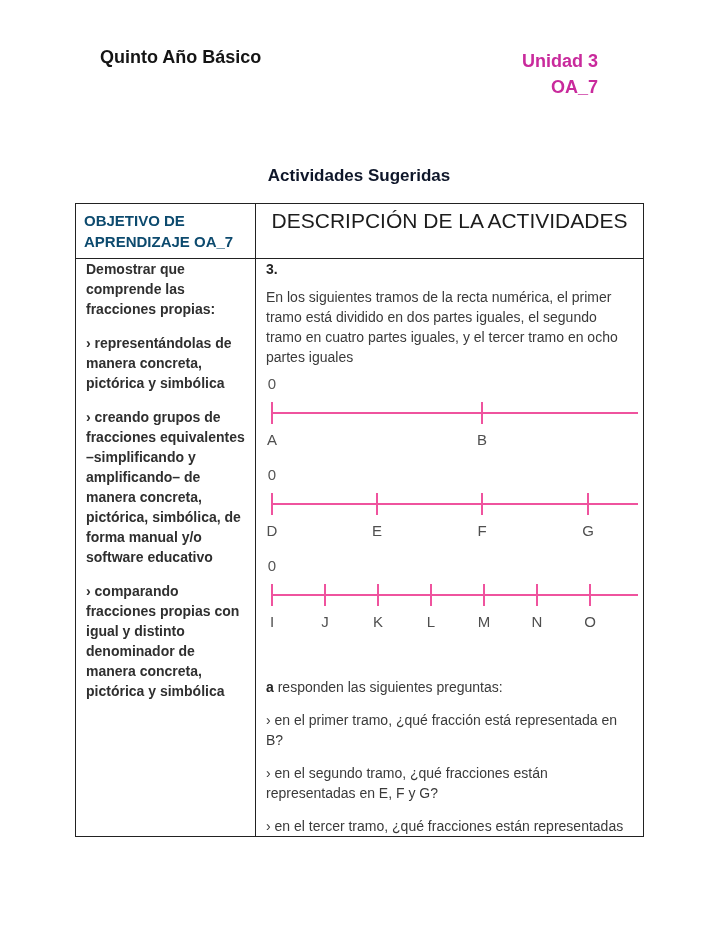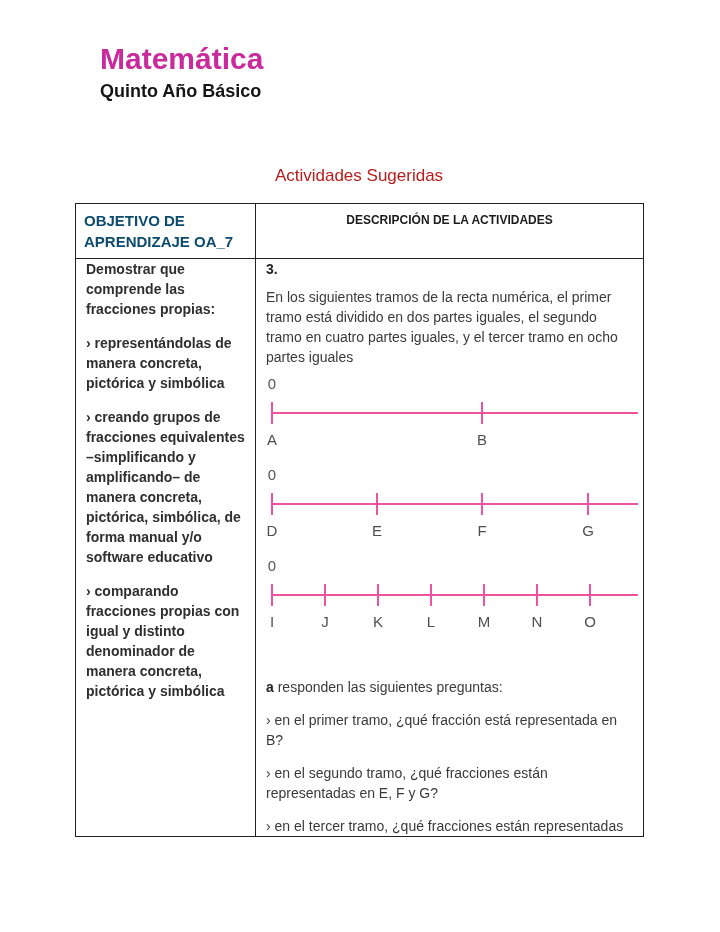--- a/index.html
+++ b/index.html
@@ -11,31 +11,31 @@
   
   .doc-header{position:absolute;left:100px;top:42px;right:122px;
               display:flex;justify-content:space-between;align-items:flex-start;}
   .doc-title{font-size:30px;font-weight:bold;color:var(--magenta);line-height:34px;}
   .doc-subtitle{font-size:18px;font-weight:bold;color:#151515;line-height:26px;margin-top:2px;}
   .header-right{text-align:right;padding-top:6px;}
   .doc-unit,.doc-oa{font-size:18px;font-weight:bold;color:var(--magenta);line-height:26px;}
 
   
   .section-title{position:absolute;left:75px;width:568px;top:166px;
-                 text-align:center;font-size:17px;font-weight:normal;color:#b91c1c;}
+                 text-align:center;font-size:17px;font-weight:bold;color:#0f172a;}
 
   
   table.activity-table{position:absolute;left:75px;top:203px;width:568px;height:619px;
                        border-collapse:collapse;table-layout:fixed;}
   .activity-table th,.activity-table td{border:1.5px solid #222;vertical-align:top;}
   .col-obj{width:180px;} .col-desc{width:388px;}
 
   th.th-obj{font-size:15px;font-weight:bold;color:#0c4a6e;text-align:left;
             padding:6px 8px;line-height:21px;height:47px;box-sizing:border-box;}
-  th.th-desc{font-size:12px;font-weight:bold;color:#1c1c1c;text-align:center;
+  th.th-desc{font-size:21px;font-weight:normal;color:#1c1c1c;text-align:center;
              padding:6px 8px;line-height:21px;vertical-align:top;}
 
   td{padding:0 10px;box-sizing:border-box;overflow:hidden;}
   td.td-obj{font-size:14px;font-weight:bold;color:#2f2f2f;line-height:20px;}
   td.td-obj p{margin:0 0 14px 0;}
   td.td-desc{font-size:14px;color:#3a3a3a;line-height:20px;}
   td.td-desc p{margin:0;}
 
   .act-num{font-weight:bold;color:#242424;margin:0 0 8px 0 !important;}
   .act-intro{margin:0 0 6px 0 !important;}
@@ -50,22 +50,25 @@
   .prompt b{color:#242424;}
   .question{margin:13px 0 0 0 !important;}
 </style>
 </head>
 <body>
 
 <div class="page">
 
   <div class="doc-header">
     <div class="header-left">
-      <div class="doc-title">Matemática</div>
       <div class="doc-subtitle">Quinto Año Básico</div>
+    </div>
+    <div class="header-right">
+      <div class="doc-unit">Unidad 3</div>
+      <div class="doc-oa">OA_7</div>
     </div>
   </div>
 
   <div class="section-title">Actividades Sugeridas</div>
 
   <table class="activity-table">
     <colgroup>
         <col class="col-obj">
         <col class="col-desc">
       </colgroup>

